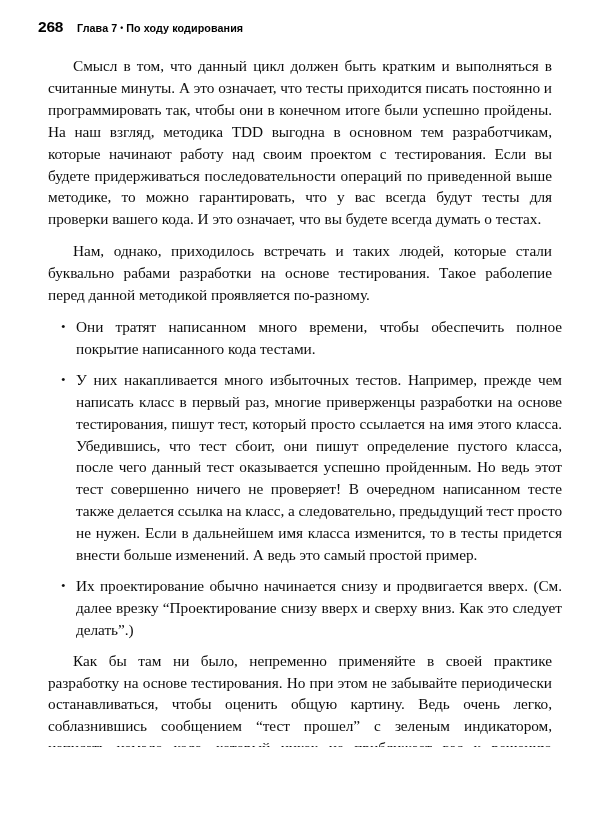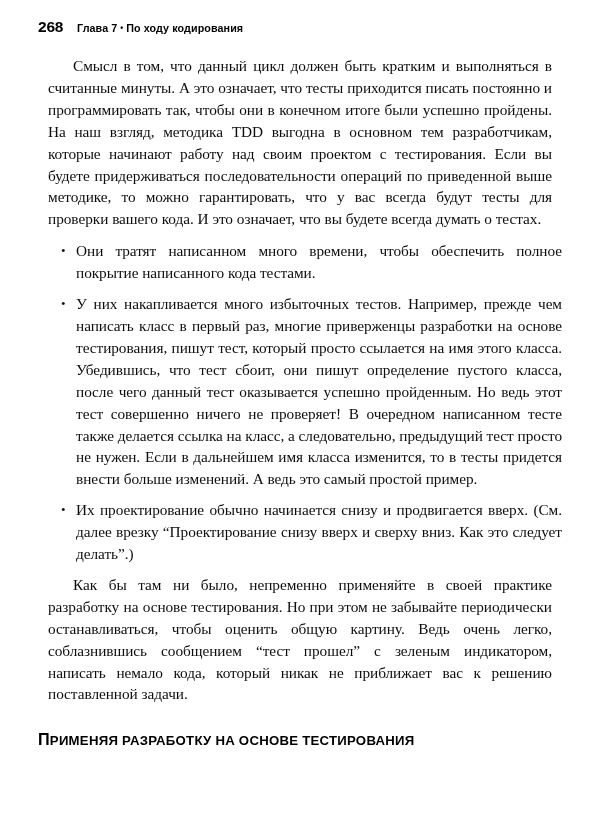--- a/index.html
+++ b/index.html
@@ -128,20 +128,21 @@
     <span class="folio">268</span>
     <span class="chapter-line">
       <span>Глава 7</span><span class="chapter-sep">•</span><span>По ходу кодирования</span>
     </span>
   </div>
 
   <div class="column">
 
     <p class="body">Смысл в том, что данный цикл должен быть кратким и выполняться в считанные минуты. А это означает, что тесты приходится писать постоянно и программировать так, чтобы они в конечном итоге были успешно пройдены. На наш взгляд, методика TDD выгодна в основном тем разработчикам, которые начинают работу над своим проектом с тестирования. Если вы будете придерживаться последовательности операций по приведенной выше методике, то можно гарантировать, что у вас всегда будут тесты для проверки вашего кода. И это означает, что вы будете всегда думать о тестах.</p>
 
+    <p class="body">Нам, однако, приходилось встречать и таких людей, которые стали буквально рабами разработки на основе тестирования. Такое раболепие перед данной методикой проявляется по-разному.</p>
 
     <ul class="bullets">
       <li>
         <span class="bullet-dot">•</span>
         <span>Они тратят написанном много времени, чтобы обеспечить полное покрытие написанного кода тестами.</span>
       </li>
       <li>
         <span class="bullet-dot">•</span>
         <span>У них накапливается много избыточных тестов. Например, прежде чем написать класс в первый раз, многие приверженцы разработки на основе тестирования, пишут тест, который просто ссылается на имя этого класса. Убедившись, что тест сбоит, они пишут определение пустого класса, после чего данный тест оказывается успешно пройденным. Но ведь этот тест совершенно ничего не проверяет! В очередном написанном тесте также делается ссылка на класс, а следовательно, предыдущий тест просто не нужен. Если в дальнейшем имя класса изменится, то в тесты придется внести больше изменений. А ведь это самый простой пример.</span>
       </li>

